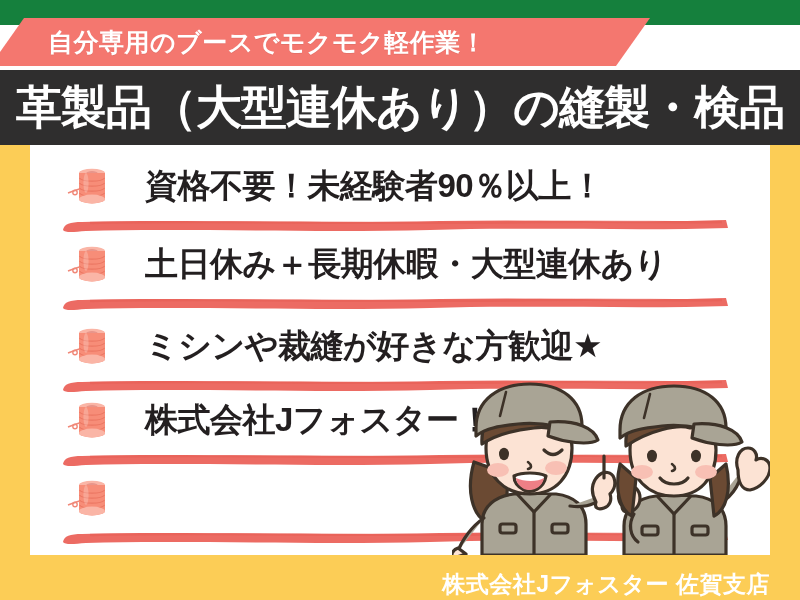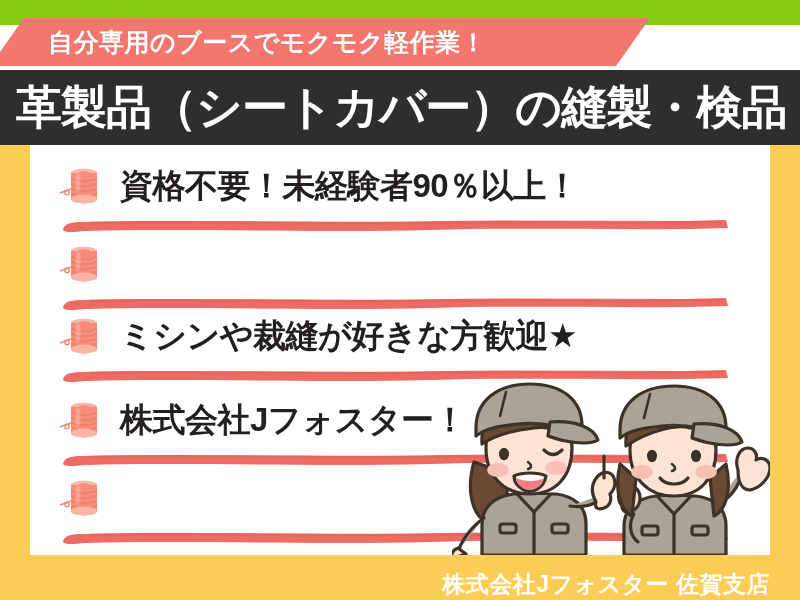--- a/index.html
+++ b/index.html
@@ -19,21 +19,21 @@
     background: #fccd56;
   }
 
   
   .ribbon-band {
     position: absolute;
     left: 0;
     top: 0;
     width: 800px;
     height: 78px;
-    background: #84cc16;
+    background: #15803d;
     overflow: hidden;
   }
   .ribbon-white {
     position: absolute;
     left: 0;
     top: 25px;
     width: 800px;
     height: 53px;
     background: #ffffff;
   }
@@ -97,30 +97,31 @@
   }
 
   .bullet-row {
     position: absolute;
     left: 0;
     width: 100%;
     height: 78px;
   }
   .bullet-row.r0 { top: 14px; }
   .bullet-row.r1 { top: 92px; }
-  .bullet-row.r2 { top: 164px; }
+  .bullet-row.r2 { top: 174px; }
   .bullet-row.r3 { top: 248px; }
   .bullet-row.r4 { top: 326px; }
 
   .bullet-inner {
     position: relative;
     display: flex;
     align-items: center;
     height: 54px;
-    padding-left: 28px;
+    padding-left: 36px;
+    gap: 17px;
   }
 
   
   .spool {
     position: relative;
     width: 52px;
     height: 46px;
     flex: 0 0 52px;
   }
   .spool svg { display: block; }
@@ -182,21 +183,21 @@
 <div class="poster">
 
   <div class="ribbon-band">
     <div class="ribbon-white"></div>
     <div class="ribbon">
       <span class="ribbon-text">自分専用のブースでモクモク軽作業！</span>
     </div>
   </div>
 
   <div class="title-bar">
-    <span class="title-text">革製品（シートカバー）の縫製・検品</span>
+    <span class="title-text">革製品（大型連休あり）の縫製・検品</span>
   </div>
 
   <div class="panel">
     <div class="bullet-list">
 
       <div class="bullet-row r0">
         <div class="bullet-inner">
           <span class="spool">
             <svg width="52" height="46" viewBox="0 0 52 46">
               <path d="M2 30 C10 27, 16 25, 22 24" stroke="#F08878" stroke-width="1.6" fill="none"></path>
@@ -236,20 +237,21 @@
               <g stroke="#E8705C" stroke-width="1.1" opacity="0.75">
                 <path d="M13.4 15 A13 4.2 0 0 0 38.6 15" fill="none"></path>
                 <path d="M13.4 20 A13 4.2 0 0 0 38.6 20" fill="none"></path>
                 <path d="M13.4 25 A13 4.2 0 0 0 38.6 25" fill="none"></path>
                 <path d="M13.4 30 A13 4.2 0 0 0 38.6 30" fill="none"></path>
               </g>
               <ellipse cx="26" cy="36" rx="13" ry="4.4" fill="#FAB5A6"></ellipse>
               <ellipse cx="20" cy="20" rx="2.6" ry="10" fill="#FFFFFF" opacity="0.22"></ellipse>
             </svg>
           </span>
+          <span class="bullet-text">土日休み＋長期休暇・大型連休あり</span>
         </div>
         <div class="underline">
           <svg width="672" height="18" viewBox="0 0 672 18" preserveAspectRatio="none">
             <path d="M3 13 C4 7, 10 5, 22 5 C120 2, 260 7, 380 4 C480 2, 580 6, 666 3 L668 11 C580 14, 470 10, 370 13 C250 16, 120 11, 26 14 C14 15, 5 16, 3 13 Z" fill="#EC6B63"></path>
             <path d="M30 6 C160 3, 320 8, 480 5 C560 4, 620 6, 662 5" stroke="#E85C54" stroke-width="2.4" fill="none" opacity="0.55"></path>
           </svg>
         </div>
       </div>
 
       <div class="bullet-row r2">

